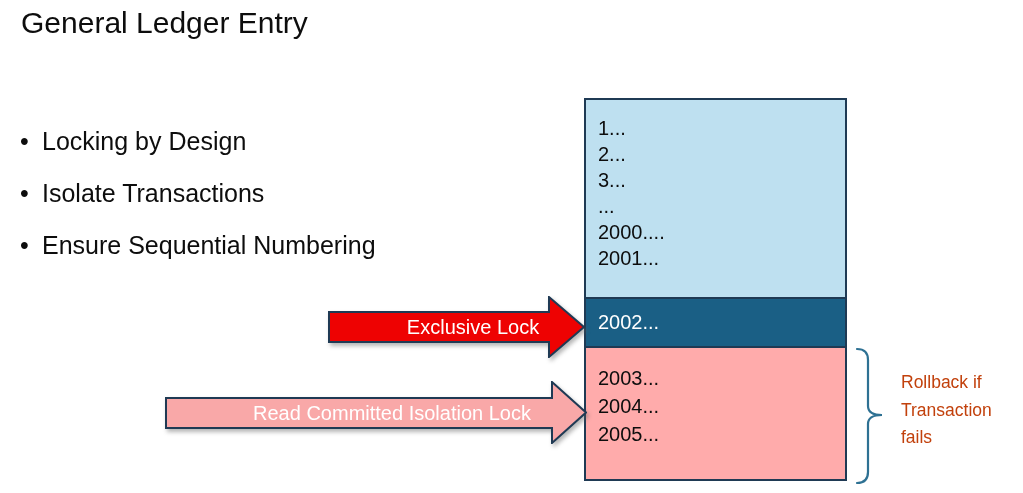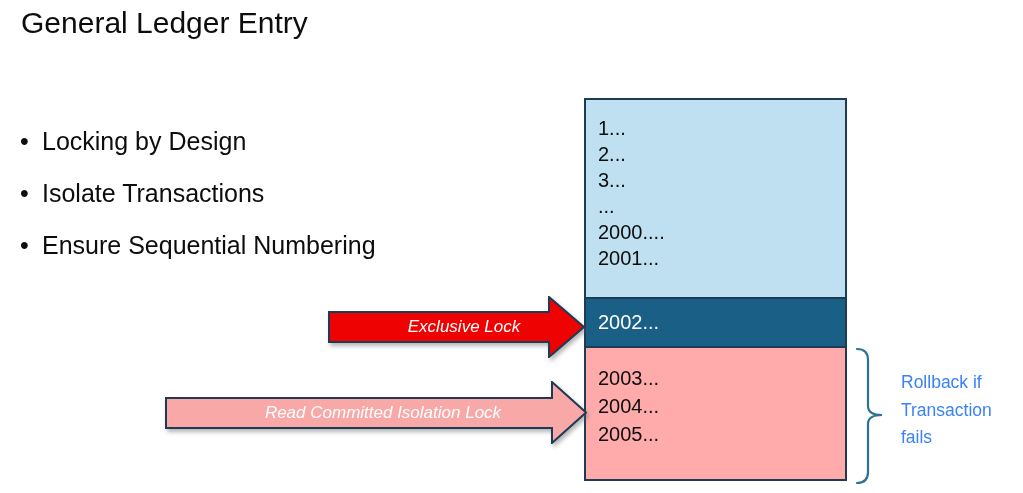--- a/index.html
+++ b/index.html
@@ -86,26 +86,25 @@
     padding: 16px 0 0 12px;
     font-size: 20px;
     line-height: 28px;
   }
 
   
   .arrow-wrap { position: absolute; }
   .arrow-wrap svg { display: block; filter: drop-shadow(2px 3px 2px rgba(90,90,90,0.45)); }
   .arrow-label {
     position: absolute;
-    left: 7px;
+    left: 16px;
     text-align: center;
     color: #ffffff;
-    font-size: 17px;
+    font-size: 20px;
     white-space: nowrap;
-    font-style: italic;
   }
   .exclusive-arrow-wrap { left: 328px; top: 296px; width: 258px; height: 62px; }
   .exclusive-arrow-wrap .arrow-label { top: 16px; width: 258px; line-height: 30px; }
   .readcommitted-arrow-wrap { left: 165px; top: 381px; width: 422px; height: 63px; }
   .readcommitted-arrow-wrap .arrow-label { top: 17px; width: 422px; line-height: 30px; }
 
   .arrow-exclusive-shape { fill: var(--exclusive-arrow, #ee0202); stroke: var(--outline, #1f3a54); stroke-width: 2; stroke-linejoin: miter; }
   .arrow-read-shape { fill: var(--read-committed-arrow, #f9a8a8); stroke: var(--outline, #1f3a54); stroke-width: 2; stroke-linejoin: miter; }
 
   
@@ -113,21 +112,21 @@
   .brace path { fill: none; stroke: var(--brace, #2e7193); stroke-width: 2.2; stroke-linecap: round; }
 
   
   .rollback-note {
     position: absolute;
     left: 901px;
     top: 369px;
     width: 110px;
     font-size: 17.5px;
     line-height: 27.5px;
-    color: #3b82f6;
+    color: #c2410c;
   }
 </style>
 </head>
 <body>
 
 <div class="slide">
 
   <h1 class="title">General Ledger Entry</h1>
 
   <ul class="bullets">

